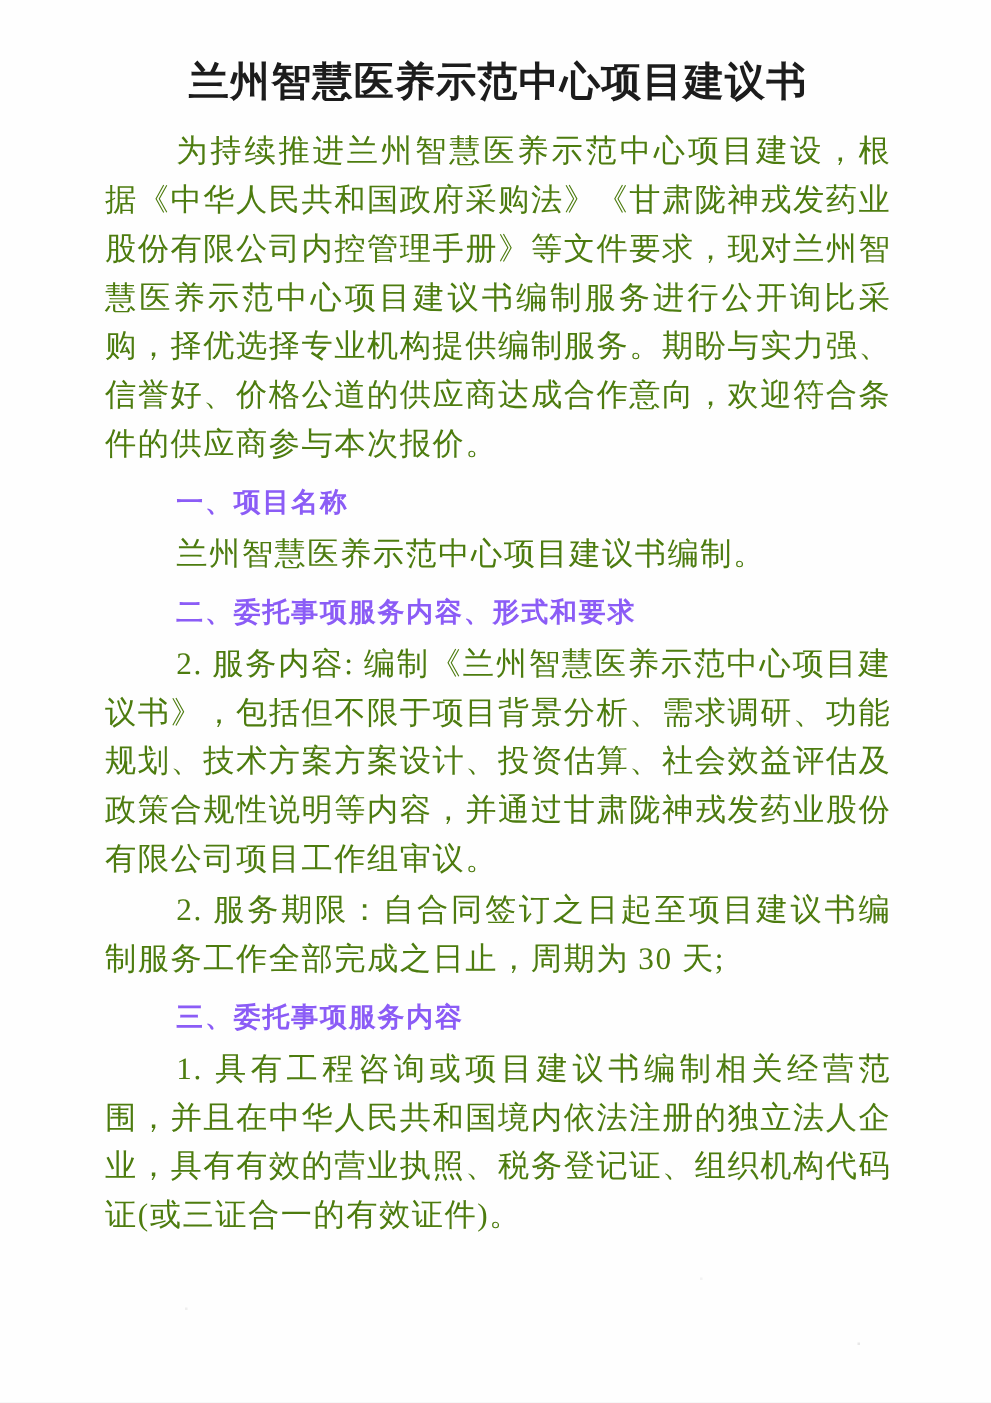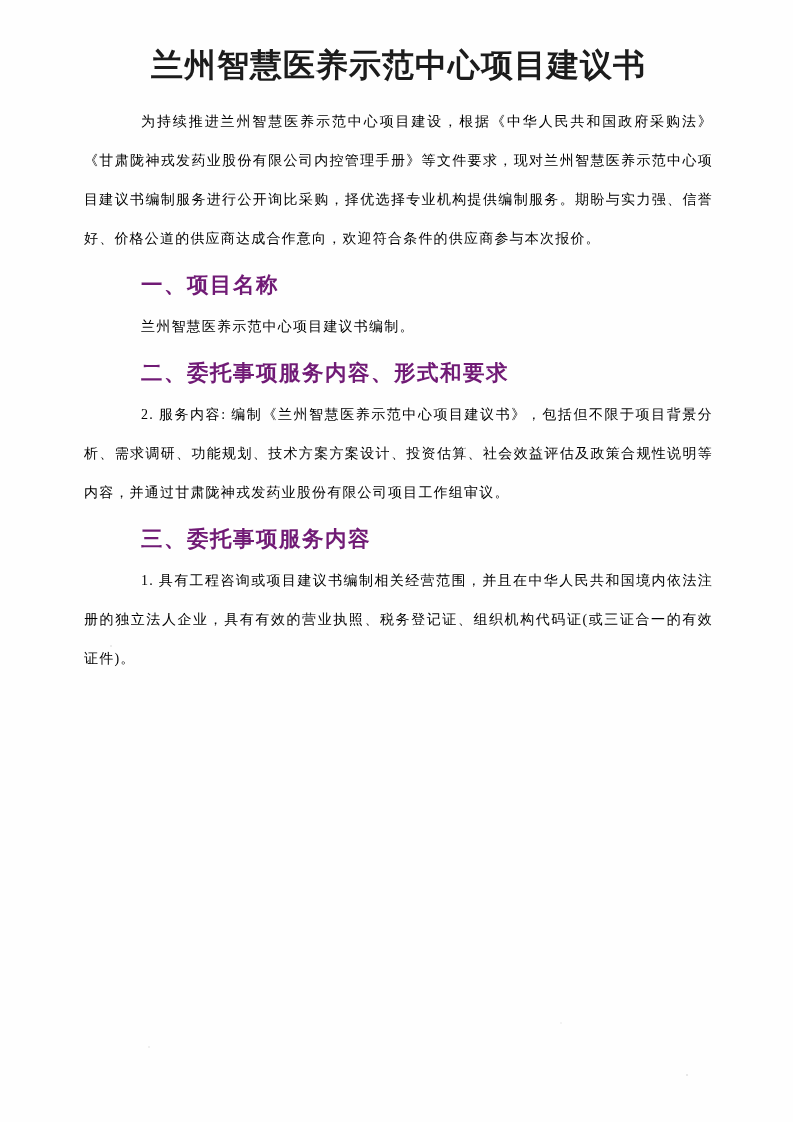--- a/index.html
+++ b/index.html
@@ -24,35 +24,35 @@
     text-align: center;
     font-family: "Liberation Serif", "DejaVu Serif", serif;
     font-weight: 700;
     font-size: 32px;
     line-height: 46px;
     letter-spacing: 1px;
   }
   .doc-title .title-line { display: block; }
   .para {
     margin: 2px 0 0 0;
-    font-size: 14px;
+    font-size: 25px;
     line-height: 39px;
     letter-spacing: 1.2px;
     text-align: justify;
     text-indent: 57px;
-    color: #000000;
+    color: #4d7c0f;
   }
   .intro { margin-top: 0; }
   .heading {
     font-family: "Liberation Sans", "DejaVu Sans", sans-serif;
     font-weight: 700;
     font-size: 21.5px;
     margin-top: 8px;
     letter-spacing: 1.5px;
-    color: #701a75;
+    color: #8b5cf6;
   }
   .ul {
     text-underline-offset: 6px;
     text-decoration-thickness: 1.5px;
   }
   
   .speckles {
     position: absolute;
     top: 0; left: 0;
     width: 2px; height: 2px;
@@ -81,18 +81,19 @@
   <p class="para intro">为持续推进兰州智慧医养示范中心项目建设，根据《中华人民共和国政府采购法》《甘肃陇神戎发药业股份有限公司内控管理手册》等文件要求，现对兰州智慧医养示范中心项目建议书编制服务进行公开询比采购，择优选择专业机构提供编制服务。期盼与实力强、信誉好、价格公道的供应商达成合作意向，欢迎符合条件的供应商参与本次报价。</p>
 
   <p class="para heading">一、项目名称</p>
 
   <p class="para">兰州智慧医养示范中心项目建议书编制。</p>
 
   <p class="para heading">二、委托事项服务内容、形式和要求</p>
 
   <p class="para"><span>2. 服务内容: </span><span class="ul">编制《兰州智慧医养示范中心项目建议书》，包括但不限于项目背景分析、需求调研、功能规划、技术方案方案设计、投资估算、社会效益评估及政策合规性说明等内容，并通过甘肃陇神戎发药业股份有限公司项目工作组审议。</span></p>
 
+  <p class="para"><span>2. 服务期限：自合同签订之日起至项目建议书编制服务工作全部完成之日止，周期为</span><span class="ul"> 30 </span><span>天;</span></p>
 
 
   <p class="para heading">三、委托事项服务内容</p>
 
   <p class="para">1. 具有工程咨询或项目建议书编制相关经营范围，并且在中华人民共和国境内依法注册的独立法人企业，具有有效的营业执照、税务登记证、组织机构代码证(或三证合一的有效证件)。</p>
 </div>
 
 </body></html>

